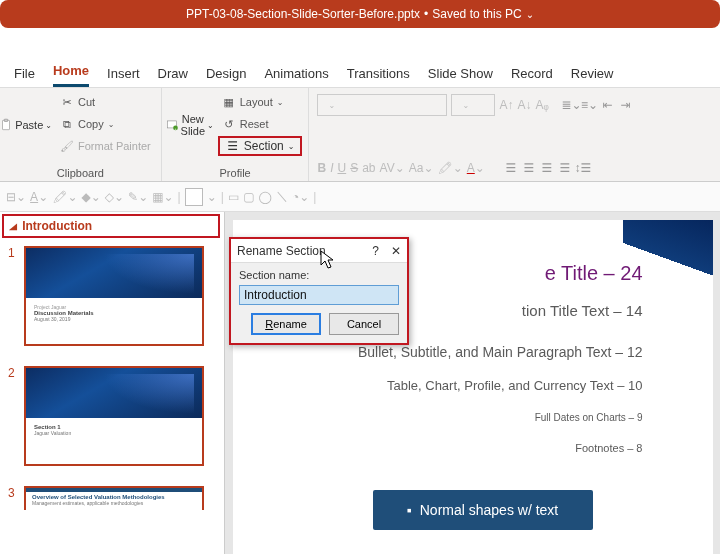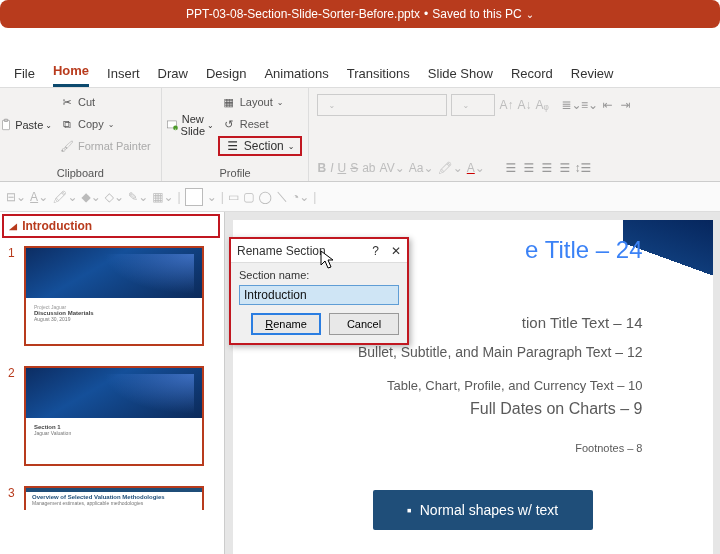--- a/index.html
+++ b/index.html
@@ -243,25 +243,25 @@
         <div class="bot" style="padding:2px 6px;">
           <div class="t1" style="color:#1f4e79">Overview of Selected Valuation Methodologies</div>
           <div class="t2">Management estimates, applicable methodologies</div>
         </div>
       </div>
     </div>
   </div>
   <div class="slide-area">
     <div class="slide-canvas">
       <div class="bluecorner"></div>
-      <div class="line" style="top:16px; font-size:24px; color:#3b82f6">e Title – 24</div>
-      <div class="line" style="top:94px;">tion Title Text – 14</div>
+      <div class="line" style="top:42px; font-size:20px; color:#701a75">e Title – 24</div>
+      <div class="line" style="top:82px;">tion Title Text – 14</div>
       <div class="line" style="top:124px; font-size:14px;">Bullet, Subtitle, and Main Paragraph Text – 12</div>
       <div class="line" style="top:158px; font-size:13px;">Table, Chart, Profile, and Currency Text – 10</div>
-      <div class="line" style="top:180px; font-size:16px;">Full Dates on Charts – 9</div>
+      <div class="line" style="top:192px; font-size:10px;">Full Dates on Charts – 9</div>
       <div class="line" style="top:222px; font-size:11px;">Footnotes – 8</div>
       <div class="shape-btn">
         <span>▪</span>
         <span>Normal shapes w/ text</span>
       </div>
     </div>
   </div>
 </div>
 
 <div class="dialog">

